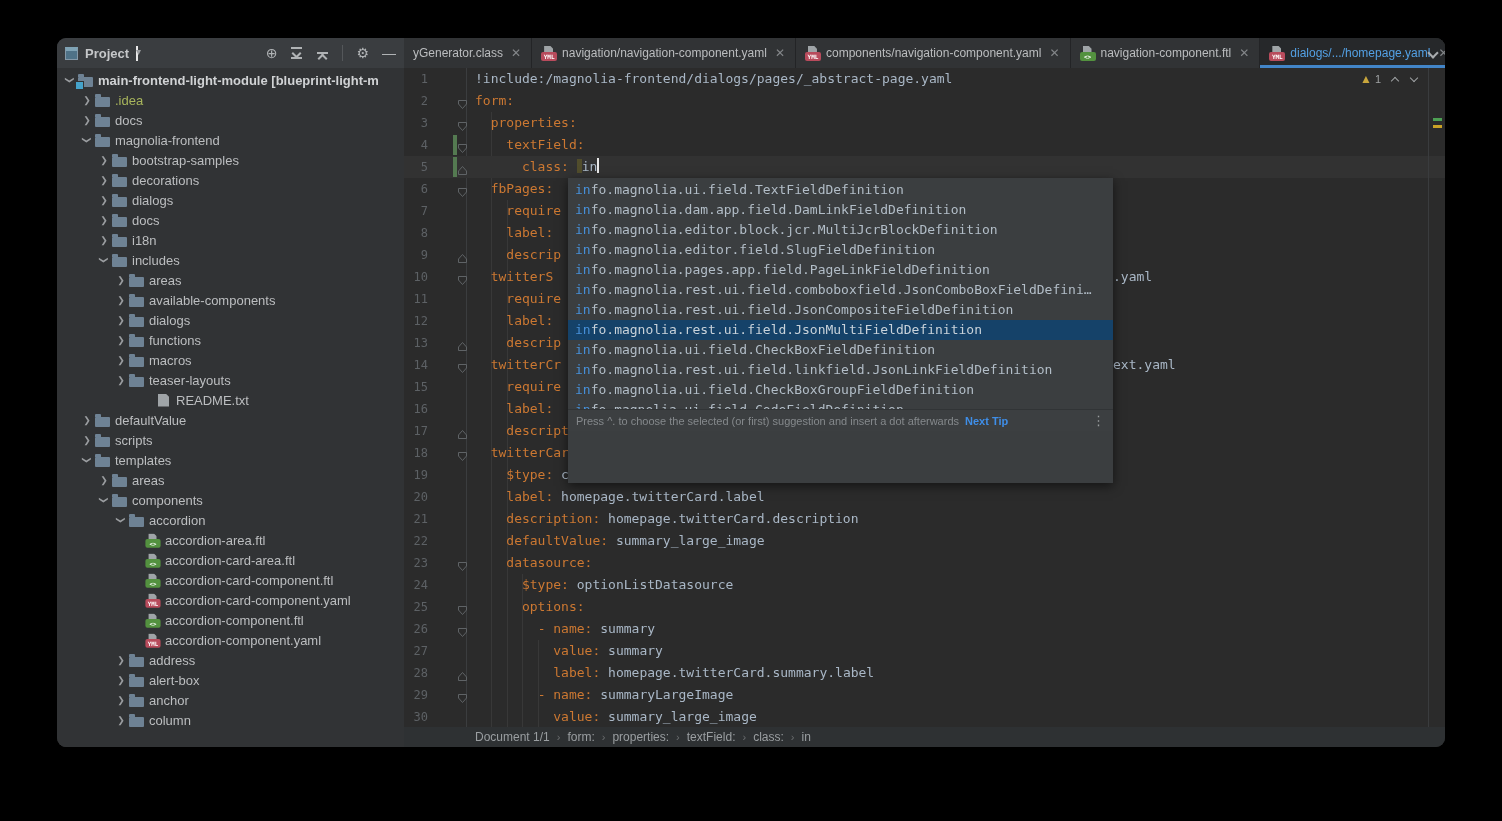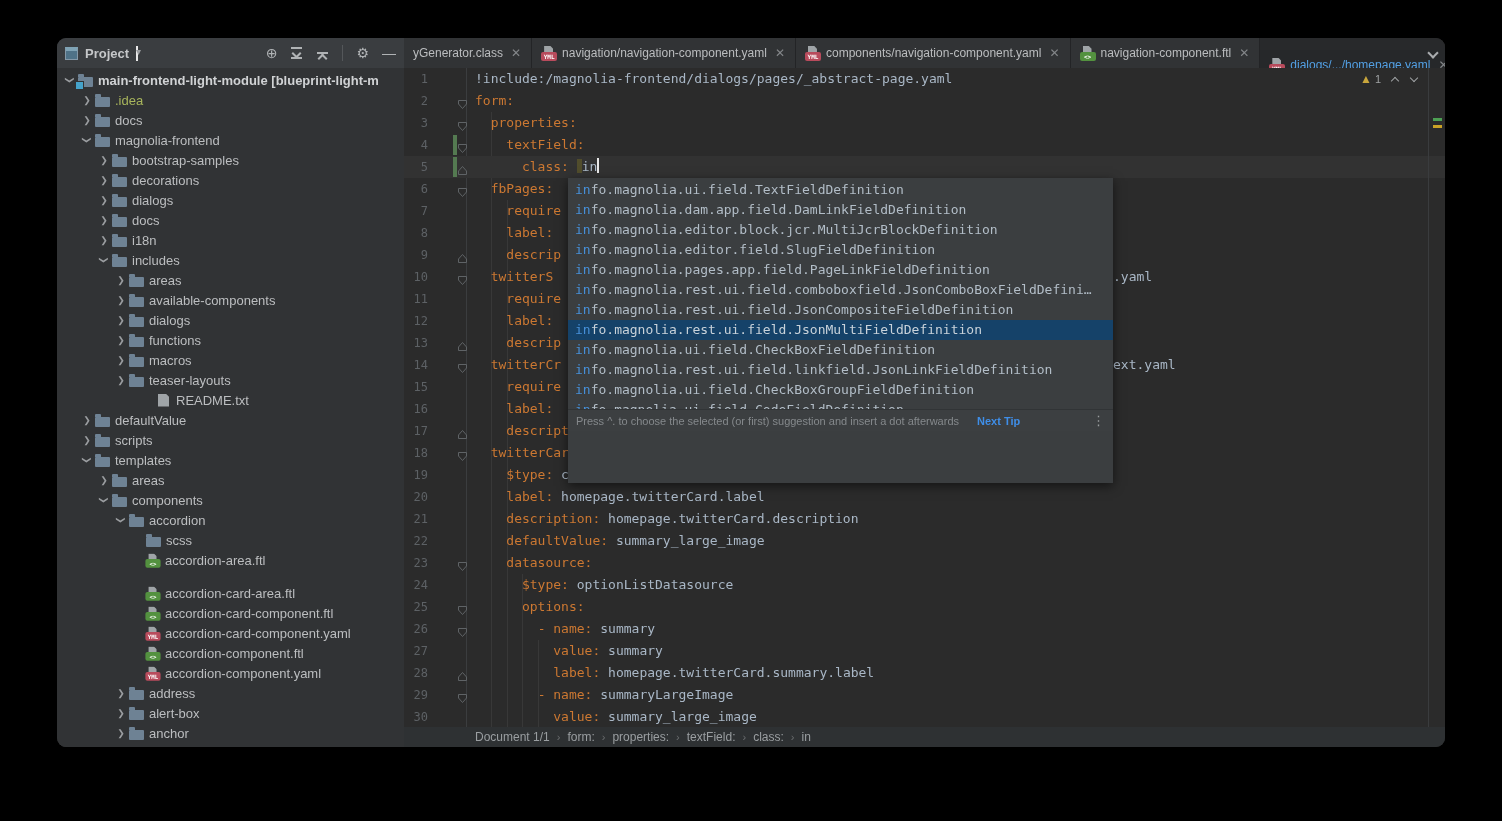--- a/index.html
+++ b/index.html
@@ -26,21 +26,21 @@
   .ic-exp::after, .ic-col::after { content:""; position:absolute; left:3px; width:5px; height:5px;
        border-right:2px solid #b0b3b5; border-bottom:2px solid #b0b3b5; }
   .ic-exp::after { top:3px; transform:rotate(45deg); }
   .ic-col::after { top:8px; transform:rotate(-135deg); }
 
   
   #tabbar { flex:1; background:#28292b; display:flex; position:relative; overflow:hidden; }
   .tab { display:flex; align-items:center; padding:0 10px 0 9px; font-size:12px; color:#bbbdbf;
          background:#313335; border-right:1px solid #232426; height:30px; position:relative;
          white-space:nowrap; flex:none; }
-  .tab.active { background:#26282a; color:#53a0e4;margin-top:12px; }
+  .tab.active { background:#26282a; color:#53a0e4; }
   .tab.active::after { content:""; position:absolute; left:0; right:0; bottom:0; height:3px; background:#4285c8; }
   .tab .x { margin-left:8px; color:#84878a; font-size:12px; }
   .fi { position:relative; width:16px; height:15px; margin-right:5px; flex:none; }
   .fi .page { position:absolute; left:3px; top:0; width:9px; height:9px; background:#9fa4a7;
               clip-path:polygon(0 0,65% 0,100% 35%,100% 100%,0 100%); }
   .fi .band { position:absolute; left:0; bottom:0; width:16px; height:9px; border-radius:2px;
               color:#fff; font-family:"DejaVu Sans Mono", monospace; font-size:6px; font-weight:bold;
               display:flex; align-items:center; justify-content:center; letter-spacing:0; }
   .fi.yml .band { background:#b84b5c; }
   .fi.ftl .band { background:#53913f; }
@@ -99,21 +99,21 @@
   
   #popup { position:absolute; left:164px; top:110px; width:545px; height:305px; background:#3b3e40;
            z-index:5; box-shadow:0 3px 10px rgba(0,0,0,.55); display:flex; flex-direction:column; }
   #pitems { height:231px; overflow:hidden; padding-top:2px; }
   .pitem { height:20px; line-height:20px; font-family:"DejaVu Sans Mono", monospace; font-size:13px;
            color:#b2bdc7; white-space:pre; padding-left:7px; }
   .pitem .m { color:#4690d9; }
   .pitem.sel { background:#154269; color:#c8d2da; }
   #pfoot { height:22px; flex:none; background:#3c3f41; border-top:1px solid #313436;
            display:flex; align-items:center; font-size:11px; color:#85898c; padding:0 8px; }
-  #pfoot .link { color:#3f8ee8; margin-left:18px; font-weight:bold; }
+  #pfoot .link { color:#3f8ee8; margin-left:6px; font-weight:bold; }
   #pfoot .more { margin-left:auto; color:#9a9da0; font-size:13px; }
 
   
   #crumbs { position:absolute; left:347px; right:0; bottom:0; height:20px; background:#2e3133;
             display:flex; align-items:center; font-size:12px; color:#9a9ea1; padding-left:71px; }
   #crumbs .sep { color:#6a6d6f; margin:0 7px; font-size:11px; }
   #sidefoot { position:absolute; left:0; bottom:0; width:347px; height:2px; background:#313335; }
 </style>
 </head>
 <body>
@@ -285,32 +285,27 @@
         <span class="folder"></span>
         <span class="lbl">components</span>
       </div>
       <div class="trow" style="padding-left: 57px;">
         <span class="arr open" style="font-size: 9px;">❯</span>
         <span class="folder"></span>
         <span class="lbl">accordion</span>
       </div>
       <div class="trow" style="padding-left: 74px;">
         <span class="arr" style="font-size: 9px;"></span>
-        <span class="folder"></span>
-        <span class="lbl">scss</span>
-      </div>
-      <div class="trow" style="padding-left: 74px;">
-        <span class="arr" style="font-size: 9px;"></span>
         <span class="fi ftl">
           <span class="page"></span>
           <span class="band">&lt;&gt;</span>
         </span>
         <span class="lbl">accordion-area.ftl</span>
       </div>
-      <div class="trow" style="padding-left: 74px; margin-top: 13px;">
+      <div class="trow" style="padding-left: 74px;">
         <span class="arr" style="font-size: 9px;"></span>
         <span class="fi ftl">
           <span class="page"></span>
           <span class="band">&lt;&gt;</span>
         </span>
         <span class="lbl">accordion-card-area.ftl</span>
       </div>
       <div class="trow" style="padding-left: 74px;">
         <span class="arr" style="font-size: 9px;"></span>
         <span class="fi ftl">

